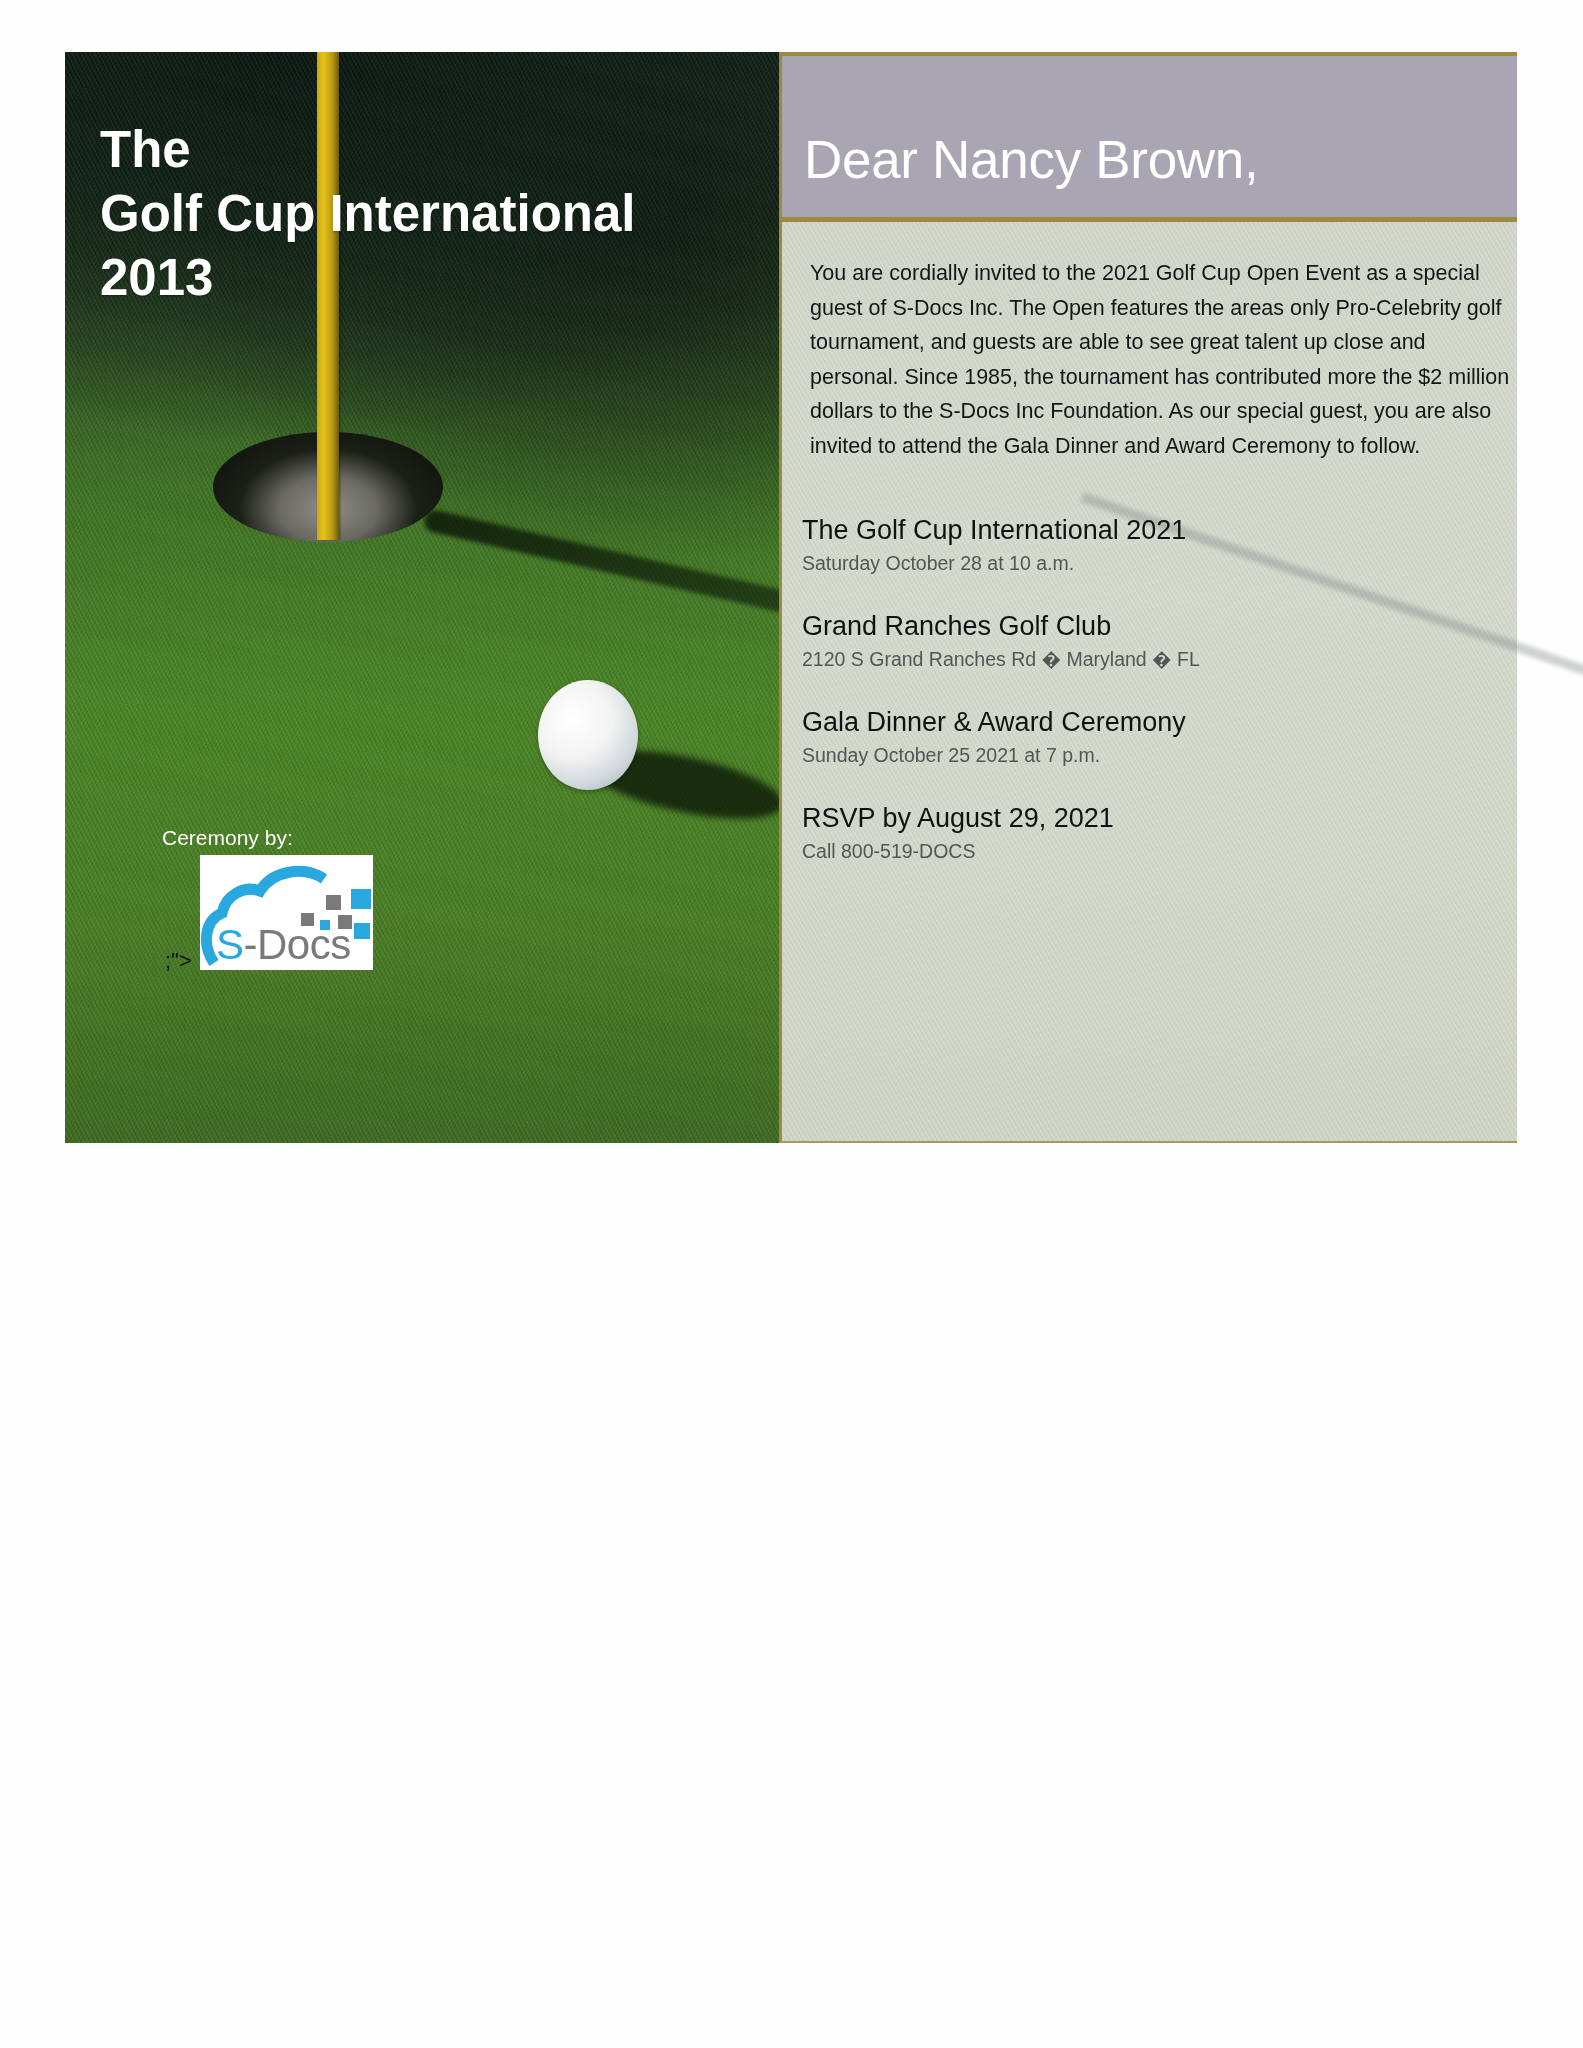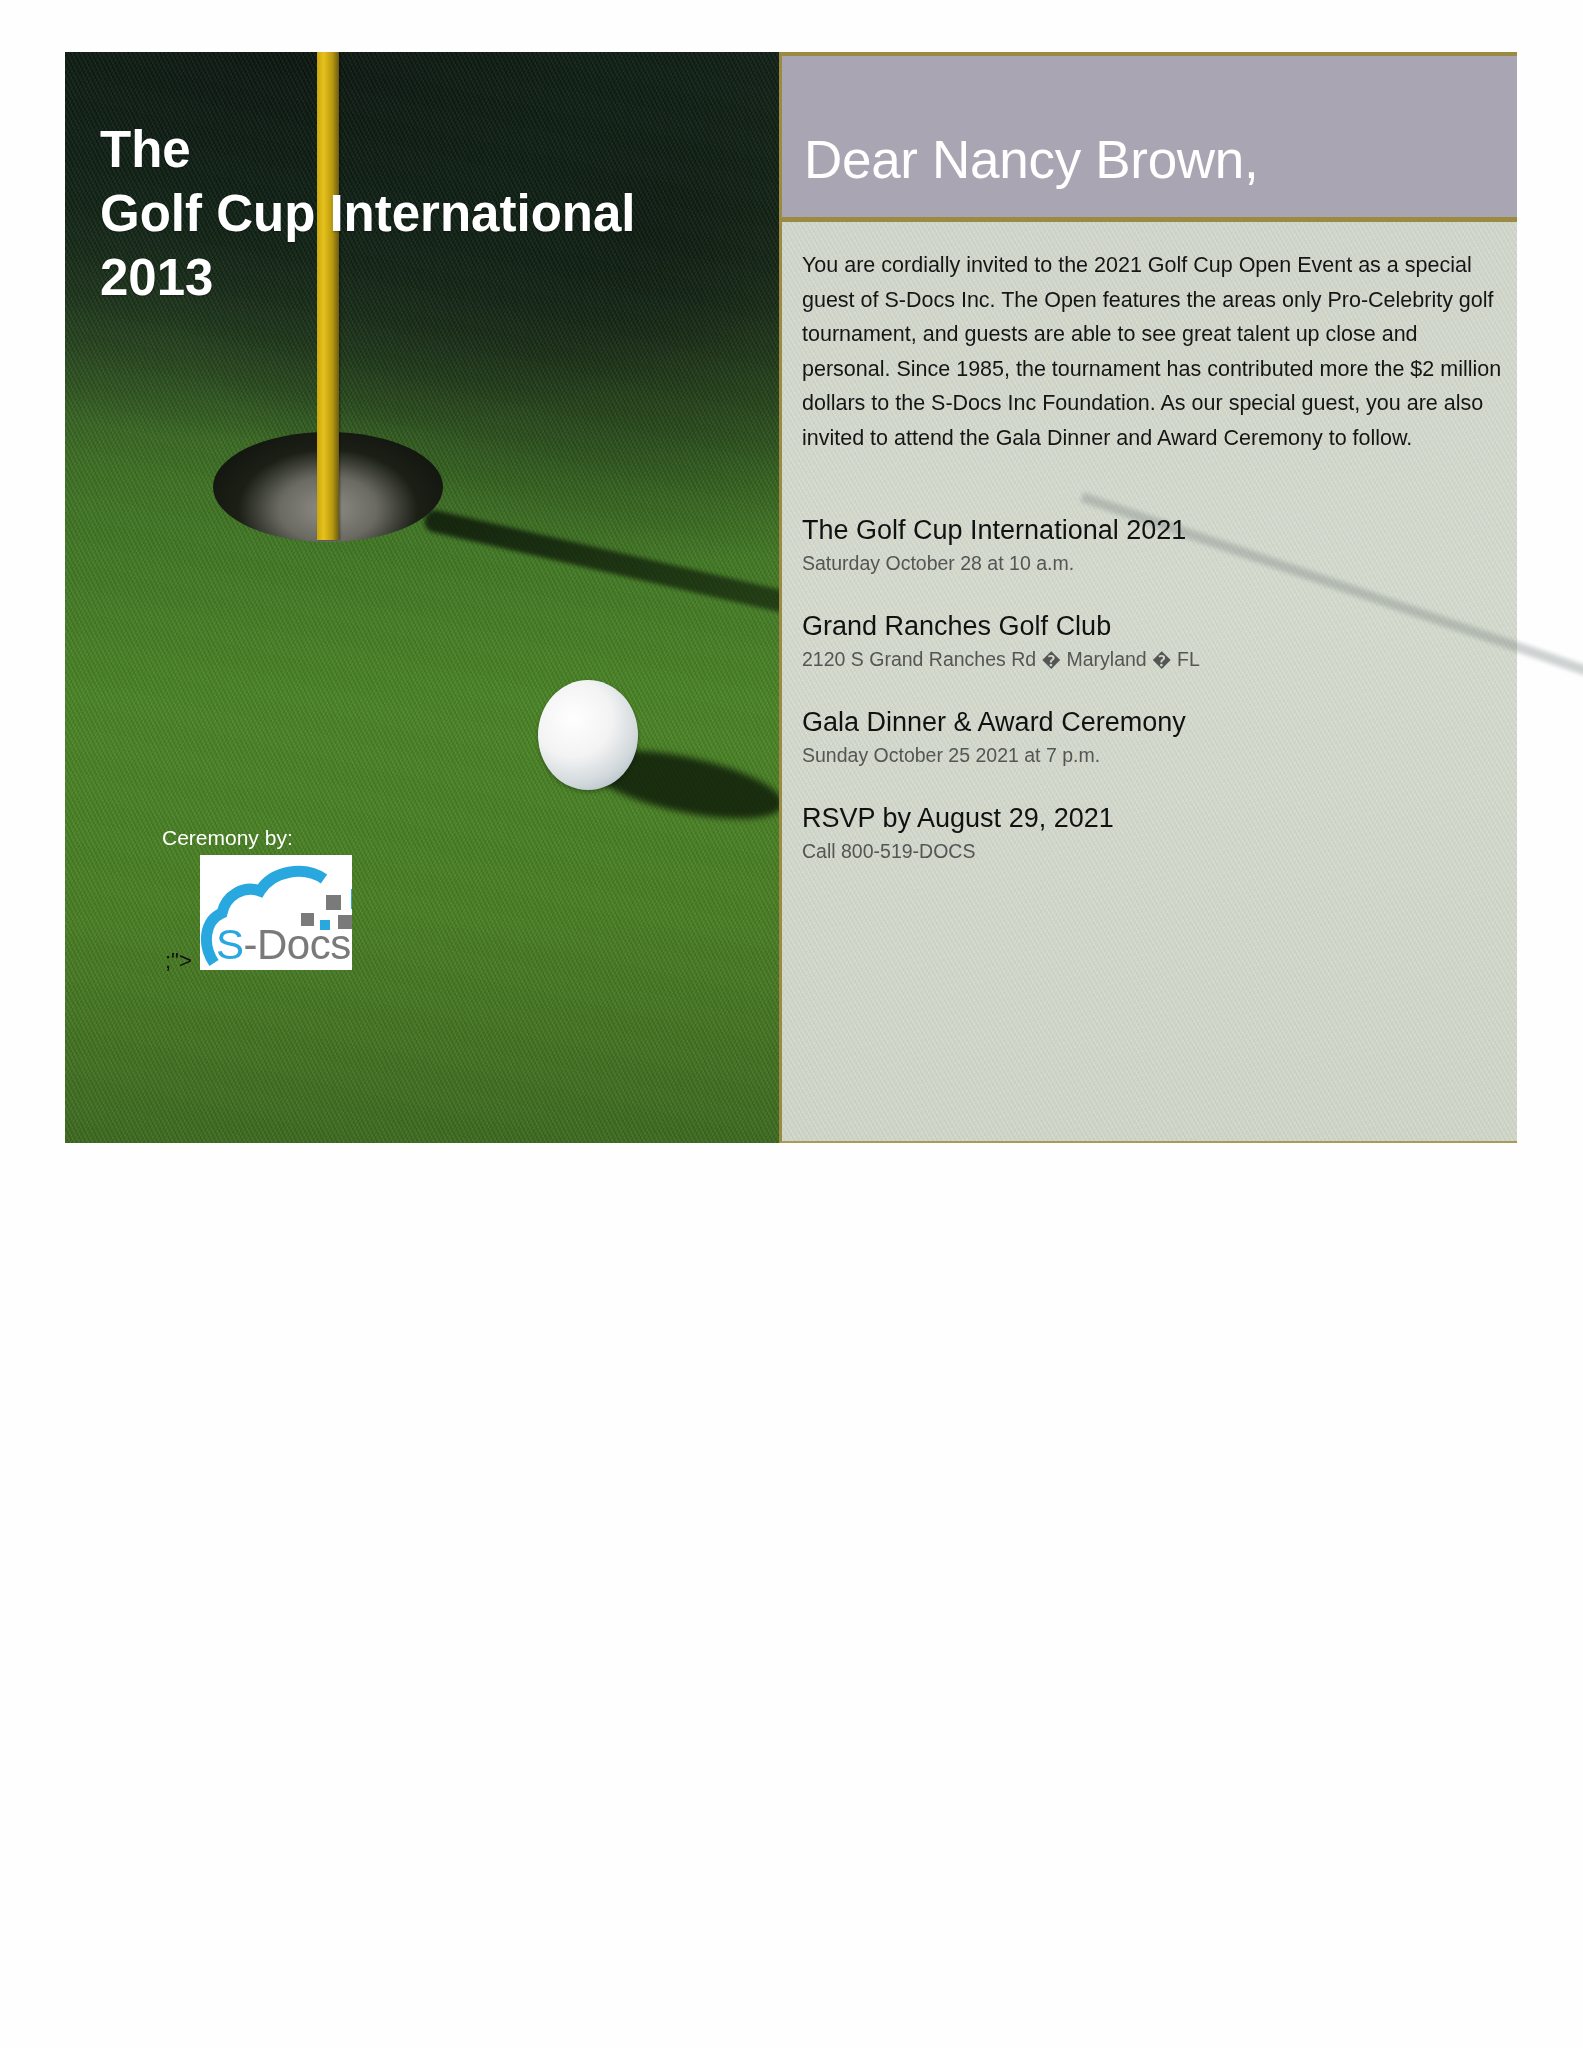--- a/index.html
+++ b/index.html
@@ -52,21 +52,21 @@
     }
     .title span { display:block; }
 
     .sponsored {
       position:absolute; left:97px; top:774px; color:#ffffff; font-size:21px;
     }
     .stray {
       position:absolute; left:100px; top:896px; color:#101010; font-size:22px;
     }
     .logo {
-      position:absolute; left:135px; top:803px; width:152px; height:115px; background:#ffffff; overflow:hidden;
+      position:absolute; left:135px; top:803px; width:173px; height:115px; background:#ffffff; overflow:hidden;
     }
     .logo svg { position:absolute; left:0; top:0; }
     .logo-text {
       position:absolute; left:16px; top:66px; font-size:42px; line-height:48px; color:#7a7a7a; letter-spacing:-0.5px;
     }
     .logo-text .s { color:#29a8e0; }
 
     
     .right {
       position:absolute; left:714px; top:0; width:738px; height:1091px;
@@ -89,21 +89,21 @@
     .header-band {
       position:absolute; left:0; top:0; right:0; height:170px; box-sizing:border-box;
       background:#aaa5b3;
       border-top:4px solid #9a8a42; border-bottom:5px solid #9a8a42;
     }
     .greeting {
       position:absolute; left:22px; top:74px; margin:0; color:#ffffff; font-weight:normal;
       font-size:53px; line-height:60px; letter-spacing:-0.3px;
     }
     .body-text {
-      position:absolute; left:20px; top:196px; width:700px; margin:0;
+      position:absolute; left:20px; top:196px; width:700px; margin:8px;
       font-size:21.5px; line-height:34.5px; color:#151515;
     }
     .section { position:absolute; left:20px; width:700px; }
     .section h3 { margin:0; font-weight:normal; font-size:27px; line-height:32px; color:#111111; }
     .section p { margin:0; font-size:19.5px; line-height:34px; color:#555555; }
     .sec1 { top:462px; }
     .sec2 { top:558px; }
     .sec3 { top:654px; }
     .sec4 { top:750px; }
   </style>

